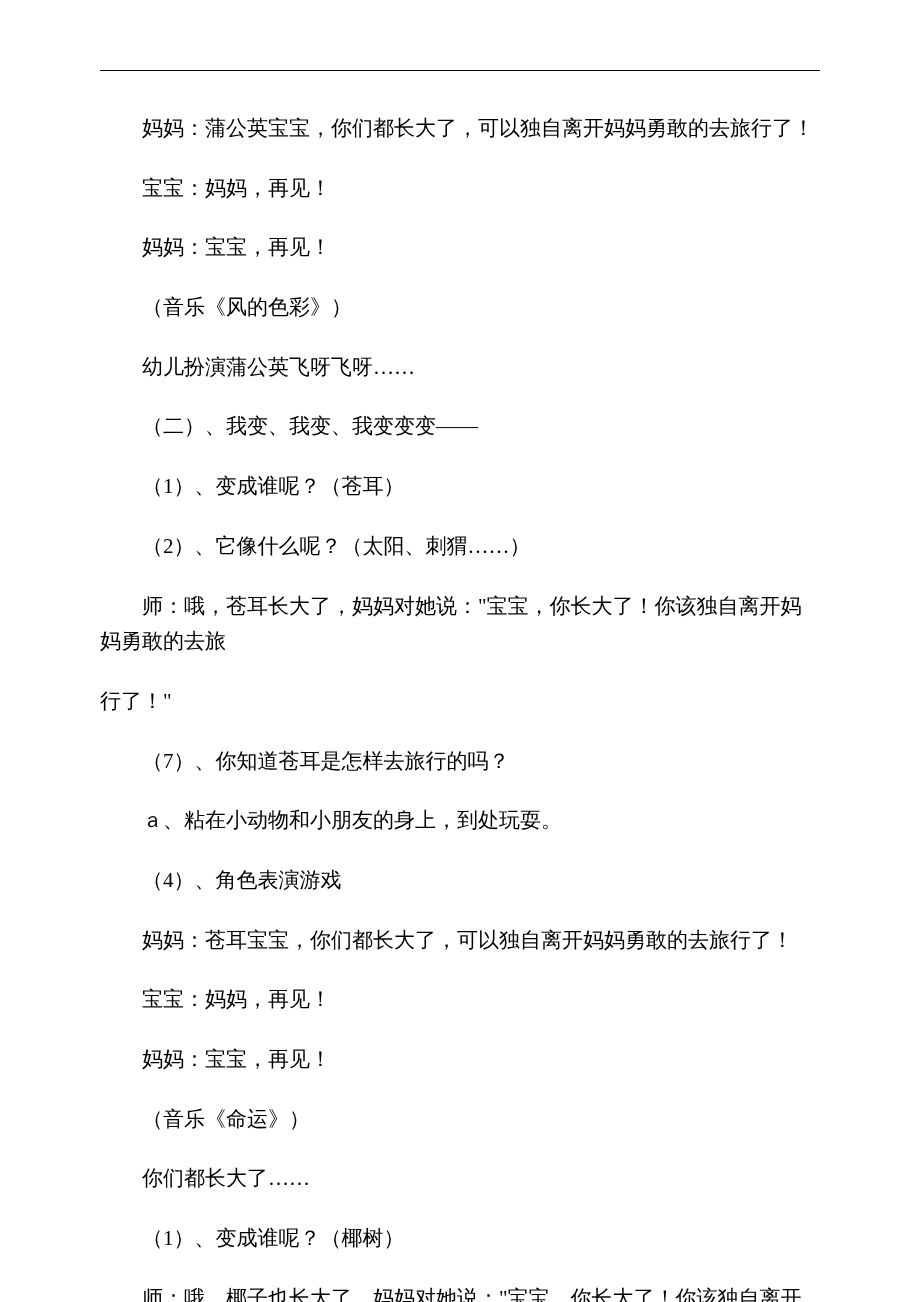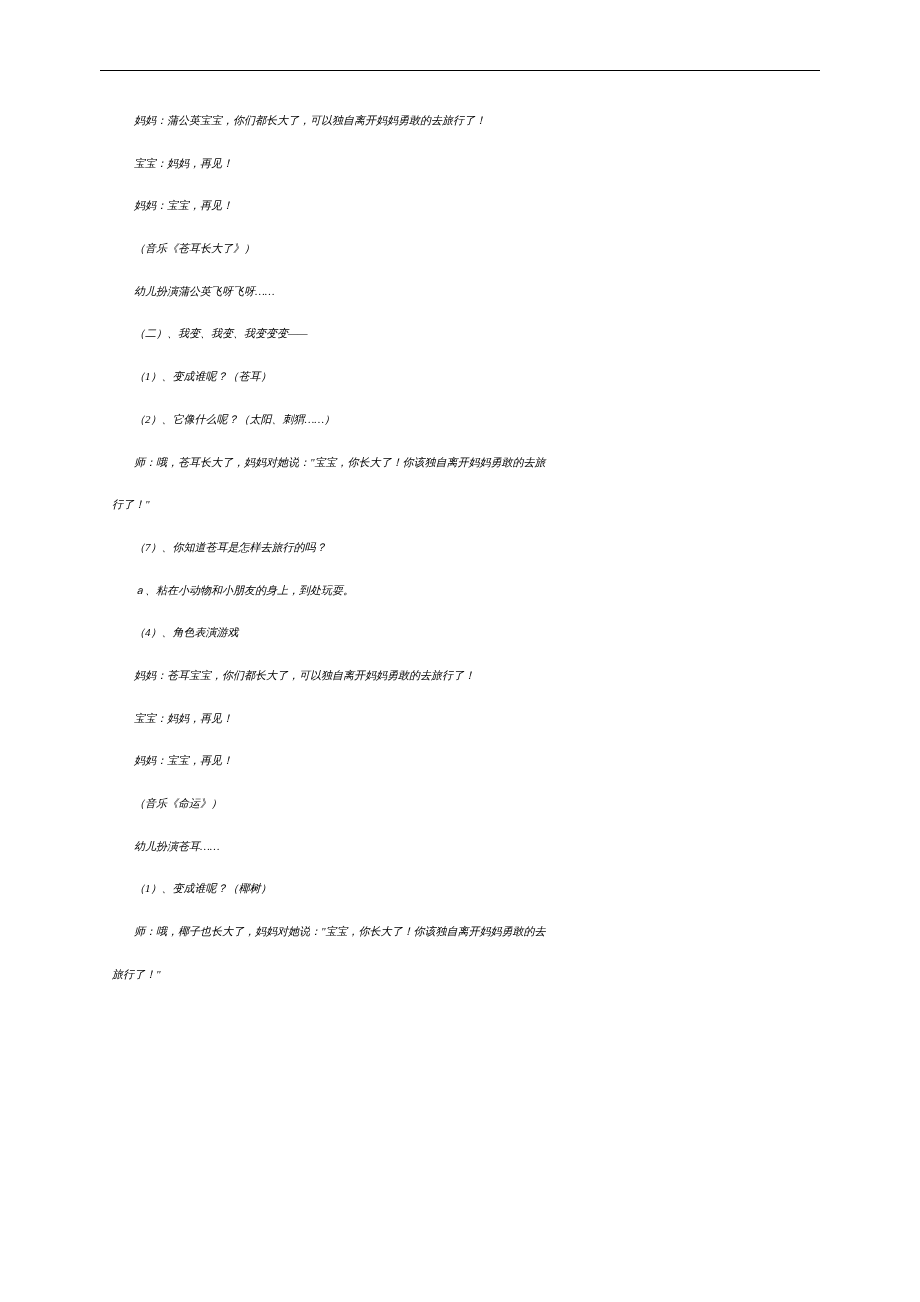--- a/index.html
+++ b/index.html
@@ -13,52 +13,51 @@
   }
   .page {
     padding: 70px 100px 60px 100px;
   }
   .hr-line {
     border: none;
     border-top: 1px solid #000;
     margin: 0 0 40px 0;
   }
   p {
-    margin: 0 0 24px 12px;
-    font-size: 11px;
+    margin: 0 0 24px 0;
+    font-size: 21px;
     line-height: 1.7;
     color: #000;
     text-indent: 2em;
-    font-style: italic;
   }
   p.wrap-continue {
     text-indent: 0;
   }
 </style>
 </head>
 <body>
 
 <div class="page">
   <hr class="hr-line">
   <div id="content">
       <p>妈妈：蒲公英宝宝，你们都长大了，可以独自离开妈妈勇敢的去旅行了！</p>
       <p>宝宝：妈妈，再见！</p>
       <p>妈妈：宝宝，再见！</p>
-      <p>（音乐《苍耳长大了》）</p>
+      <p>（音乐《风的色彩》）</p>
       <p>幼儿扮演蒲公英飞呀飞呀……</p>
       <p>（二）、我变、我变、我变变变——</p>
       <p>（1）、变成谁呢？（苍耳）</p>
       <p>（2）、它像什么呢？（太阳、刺猬……）</p>
       <p>师：哦，苍耳长大了，妈妈对她说："宝宝，你长大了！你该独自离开妈妈勇敢的去旅</p>
       <p class="wrap-continue">行了！"</p>
       <p>（7）、你知道苍耳是怎样去旅行的吗？</p>
       <p>ａ、粘在小动物和小朋友的身上，到处玩耍。</p>
       <p>（4）、角色表演游戏</p>
       <p>妈妈：苍耳宝宝，你们都长大了，可以独自离开妈妈勇敢的去旅行了！</p>
       <p>宝宝：妈妈，再见！</p>
       <p>妈妈：宝宝，再见！</p>
       <p>（音乐《命运》）</p>
-      <p>幼儿扮演苍耳……</p>
+      <p>你们都长大了……</p>
       <p>（1）、变成谁呢？（椰树）</p>
       <p>师：哦，椰子也长大了，妈妈对她说："宝宝，你长大了！你该独自离开妈妈勇敢的去</p>
       <p class="wrap-continue">旅行了！"</p>
     </div>
 </div>
 
 </body></html>

